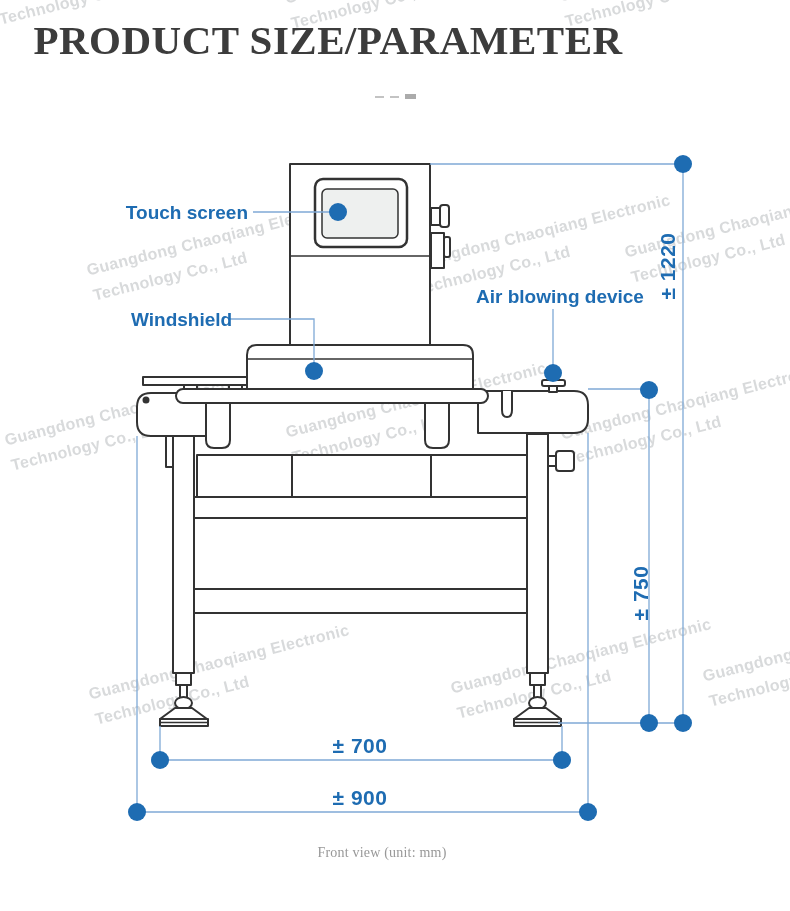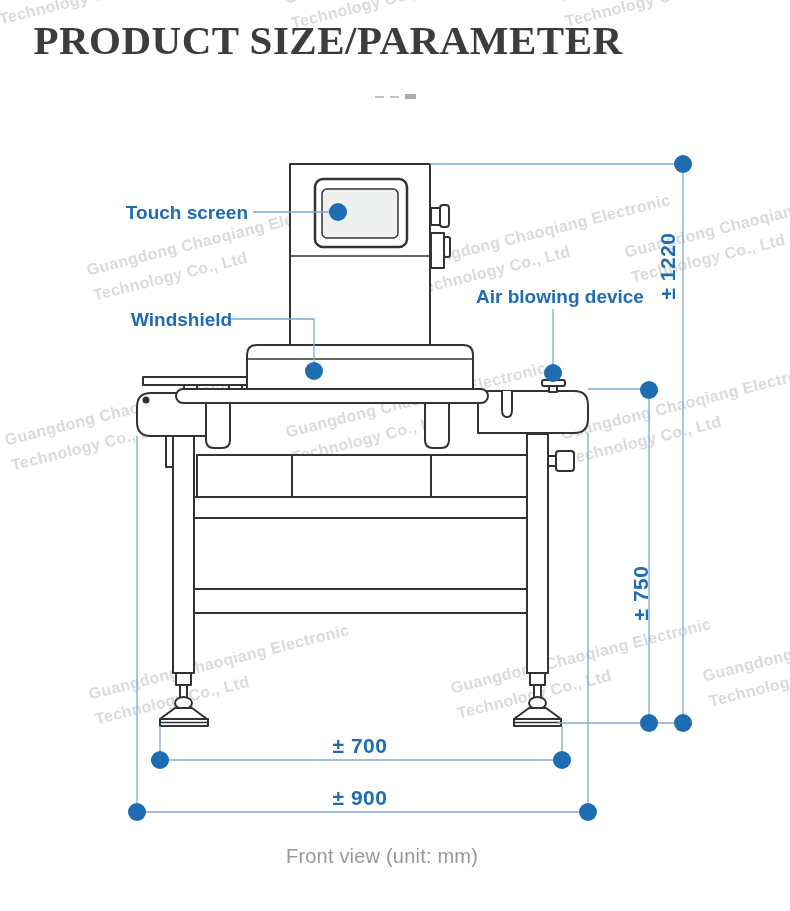--- a/index.html
+++ b/index.html
@@ -21,21 +21,21 @@
     font-size:41px;letter-spacing:.5px;color:#3c3c3c;margin:0;
   }
   .divider{position:absolute;top:87px;left:0;width:790px;text-align:center;height:8px;}
   .divider i{display:inline-block;vertical-align:middle;background:#c3c3c3;margin:0 3px;}
   .d1{width:9px;height:2px;}
   .d2{width:9px;height:2px;}
   .d3{width:11px;height:5px;background:#ababab!important;}
   
   .caption{
     position:absolute;top:845px;left:0;width:764px;text-align:center;
-    font-size:20px;color:#989898;letter-spacing:.2px;
+    font-size:14px;color:#989898;letter-spacing:.2px;font-family:Liberation Serif, serif;
   }
   svg{position:absolute;left:0;top:0;}
   svg text{
     font-family:"Liberation Sans","DejaVu Sans",sans-serif;
     font-weight:700;fill:#1e6cb2;
   }
   .lbl{font-size:19px;}
   .dim{font-size:21px;letter-spacing:.5px;}
 </style>
 </head>

